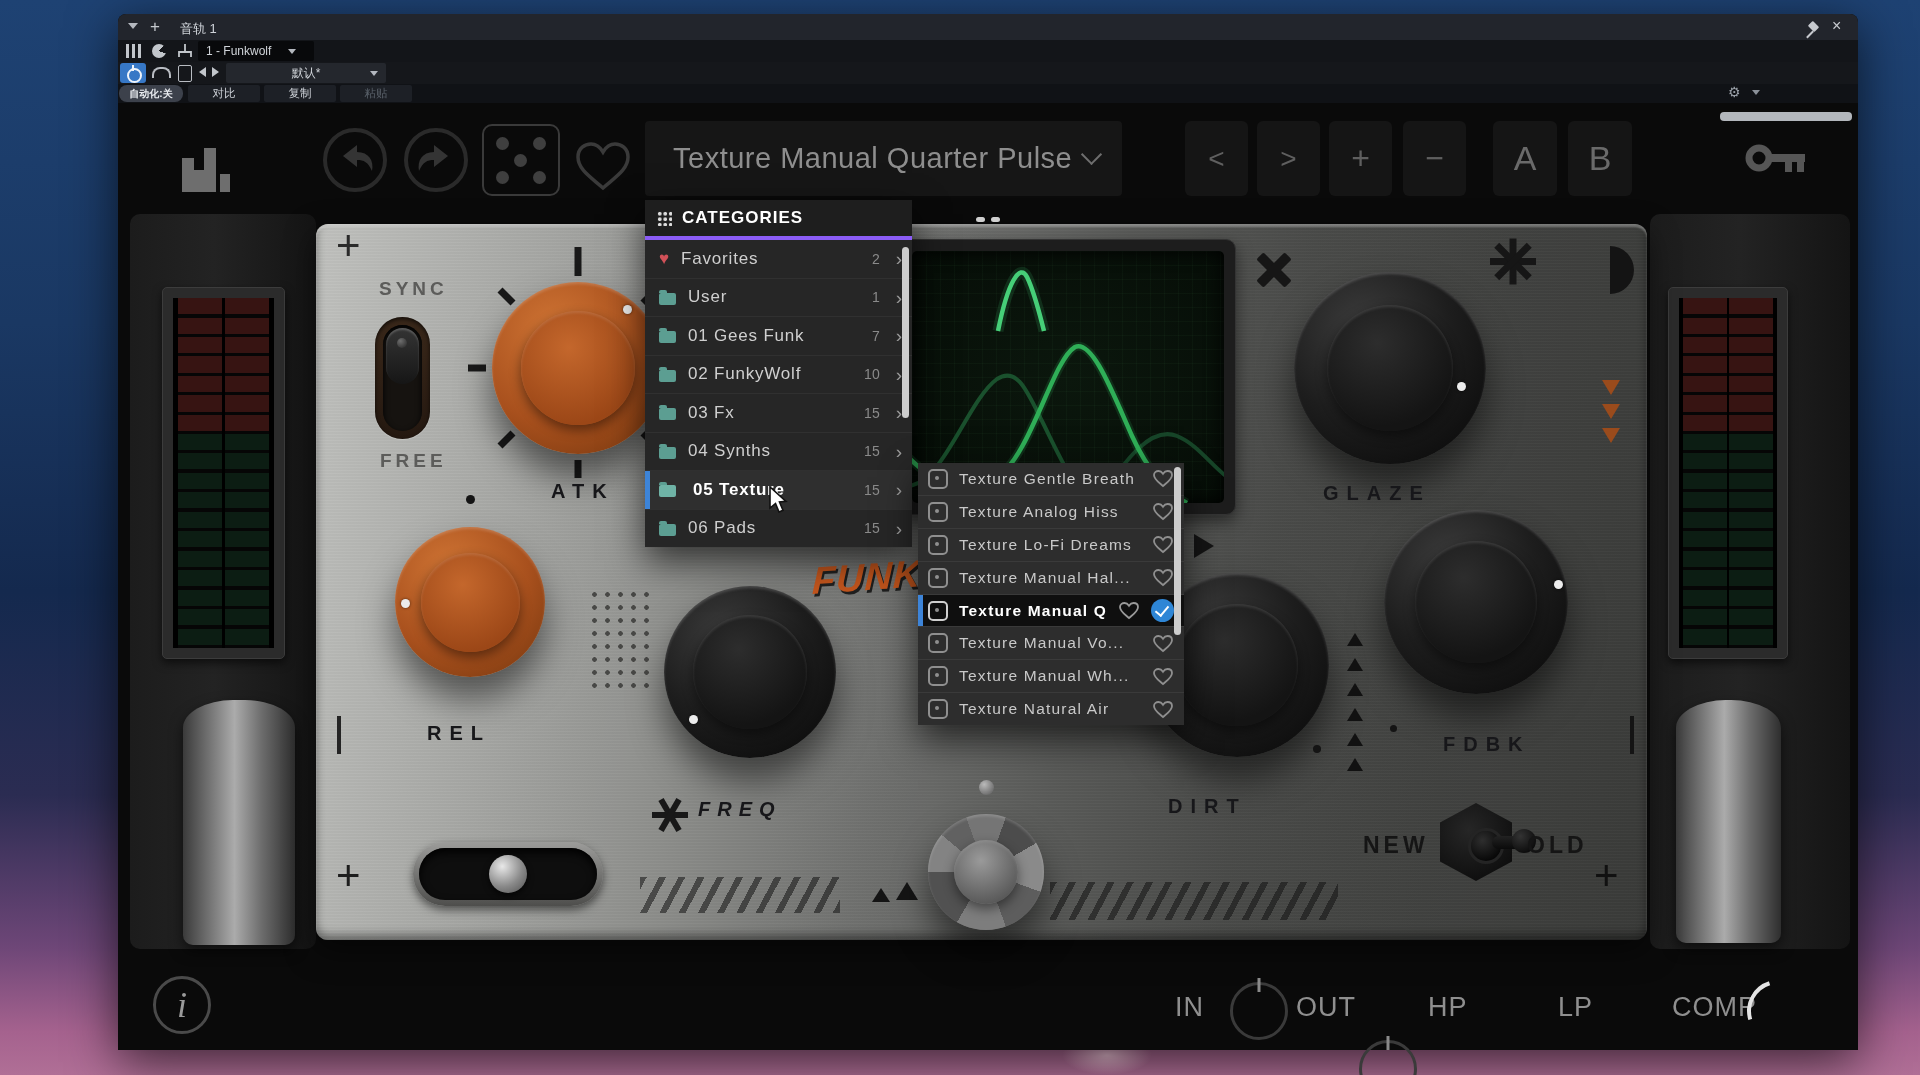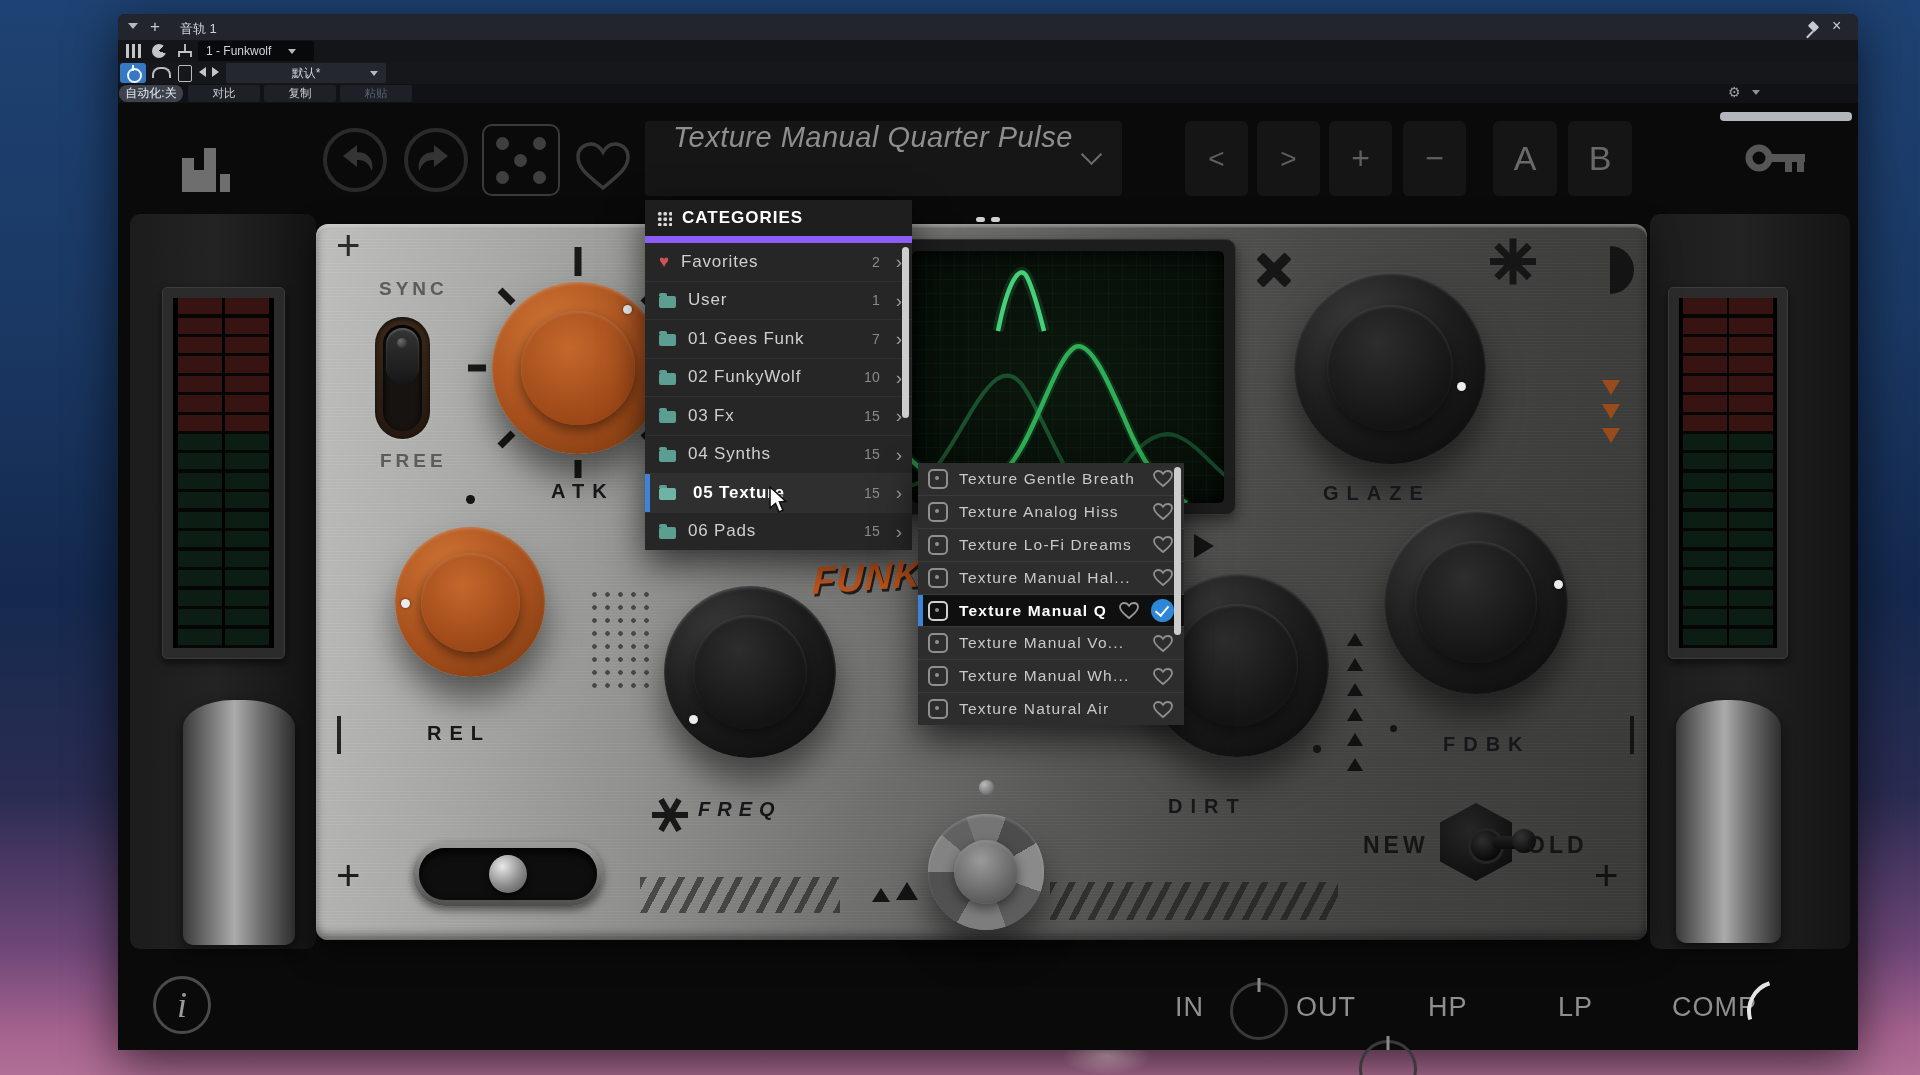--- a/index.html
+++ b/index.html
@@ -13,37 +13,37 @@
   .titlebar{left:118px;top:14px;width:1740px;height:26px;background:#22252c;border-radius:8px 8px 0 0;}
   .row2{left:118px;top:40px;width:1740px;height:22px;background:#131519;}
   .row3{left:118px;top:62px;width:1740px;height:22px;background:#15171b;}
   .row4{left:118px;top:84px;width:1740px;height:19px;background:#101216;}
   .ctext{color:#ced2d8;font-size:13px;}
   .tri-d{width:0;height:0;border-left:5px solid transparent;border-right:5px solid transparent;border-top:6px solid #b4b8bf;}
   .tri-l{width:0;height:0;border-top:5px solid transparent;border-bottom:5px solid transparent;border-right:7px solid #c2c6cb;}
   .tri-r{width:0;height:0;border-top:5px solid transparent;border-bottom:5px solid transparent;border-left:7px solid #c2c6cb;}
   .chromebox{background:#08090b;border-radius:2px;color:#d0d4d9;font-size:12px;display:flex;align-items:center;padding:0 8px;gap:8px;}
   .combo{background:#24272d;border-radius:2px;color:#d0d4d9;font-size:12px;display:flex;align-items:center;justify-content:center;}
-  .chip{background:#3c414b;border-radius:8px;color:#e8ebef;font-size:12px;display:flex;align-items:center;justify-content:center;}
+  .chip{background:#3c414b;border-radius:8px;color:#e8ebef;font-size:10px;display:flex;align-items:center;justify-content:center;font-weight:bold;}
   .tile{background:#1d2026;border-radius:2px;color:#ced2d8;font-size:11.5px;display:flex;align-items:center;justify-content:center;}
   .pwr{width:26px;height:20px;background:#3778c6;border-radius:3px;}
   .pwr i{position:absolute;left:7px;top:5px;width:11px;height:11px;border:2px solid #eef4fb;border-radius:50%;}
   .pwr b{position:absolute;left:12px;top:2px;width:2px;height:6px;background:#eef4fb;}
   .colsicon{width:15px;height:14px;background:repeating-linear-gradient(90deg,#c2c6cb 0 3px,transparent 3px 6px);}
   .pieicon{width:14px;height:14px;border-radius:50%;background:conic-gradient(from 40deg,transparent 0 70deg,#c2c6cb 70deg 360deg);}
   .docicon{width:12px;height:15px;border:1.5px solid #b8bcc2;border-radius:2px;}
   .arcicon{width:15px;height:9px;border:2.5px solid #b8bcc2;border-bottom:none;border-radius:8px 8px 0 0;}
   .pinhead{width:9px;height:7px;background:#c6c9ce;border-radius:1px;transform:rotate(45deg);}
   .pinneedle{width:2px;height:9px;background:#c6c9ce;transform:rotate(45deg);}
   .lightstrip{background:#b3b7bc;border-radius:4px;}
 
   
   .plugbg{left:118px;top:103px;width:1740px;height:947px;background:#0a0a0a;}
   .hbtn{background:#151515;border-radius:6px;color:#5f5f5f;display:flex;align-items:center;justify-content:center;}
-  .presetbar{background:#161616;border-radius:4px;display:flex;align-items:flex-start;font-style:italic;}
+  .presetbar{background:#161616;border-radius:4px;display:flex;align-items:center;}
   .presetname{color:#8e8e8e;font-size:29px;letter-spacing:.5px;padding-left:28px;}
   .chevdn{width:13px;height:13px;border-right:2.5px solid #6e6e6e;border-bottom:2.5px solid #6e6e6e;transform:rotate(45deg);}
   .circbtn{width:64px;height:64px;border-radius:50%;border:4px solid #2a2a2a;box-sizing:border-box;}
   .dicebox{width:78px;height:72px;border:2.5px solid #3a3a3a;border-radius:10px;box-sizing:border-box;}
   .dicedot{width:13px;height:13px;border-radius:50%;background:#3f3f3f;}
 
   
   .panel{left:316px;top:224px;width:1331px;height:716px;border-radius:12px;
     background:linear-gradient(98deg,#c1c2bf 0%,#a7a8a5 16%,#8e8f8c 30%,#717270 44%,#5a5b59 57%,#4a4b49 70%,#414240 84%,#3a3b39 100%);
     box-shadow:inset 0 3px 2px rgba(255,255,255,.3),inset 0 -5px 10px rgba(0,0,0,.45),0 10px 30px rgba(0,0,0,.5);}
@@ -104,21 +104,21 @@
   .meterbez{background:#2b2b2b;border-radius:5px;border:1px solid #3c3c3c;box-shadow:0 4px 10px rgba(0,0,0,.6);}
   .meterin{position:absolute;left:10px;top:10px;right:10px;bottom:10px;background:#000;}
   .mcol{position:absolute;top:0;bottom:0;width:44px;}
   .mred{position:absolute;left:0;right:0;top:0;height:136px;background:repeating-linear-gradient(180deg,#371412 0 16px,#060606 16px 19.5px);}
   .mgrn{position:absolute;left:0;right:0;top:136px;bottom:0;background:repeating-linear-gradient(180deg,#0c1d13 0 16px,#060606 16px 19.5px);}
   .foot{background:linear-gradient(90deg,#3a3a3a,#7e7e7e 28%,#ababab 46%,#6d6d6d 70%,#2e2e2e);border-radius:50px 50px 10px 10px / 28px 28px 10px 10px;box-shadow:0 6px 14px rgba(0,0,0,.6);}
   .tower{background:linear-gradient(90deg,#1c1c1c,#232323 45%,#141414);border-radius:10px;}
 
   
   .catpanel{left:645px;top:200px;width:267px;background:#262626;box-shadow:0 14px 34px rgba(0,0,0,.65);z-index:30;}
-  .cathdr{height:36px;background:#1e1e1e;display:flex;align-items:center;gap:10px;padding:0 12px;border-bottom:7px solid #8b5cf6;}
+  .cathdr{height:36px;background:#1e1e1e;display:flex;align-items:center;gap:10px;padding:0 12px;border-bottom:4px solid #8b5cf6;}
   .cathdr .t{color:#fff;font-weight:bold;font-size:17px;letter-spacing:1px;}
   .gridicon{width:15px;height:15px;background-image:radial-gradient(#dcdcdc 1.7px,transparent 2.1px);background-size:5.5px 5.5px;}
   .catrow{height:37.5px;display:flex;align-items:center;padding:0 10px 0 14px;gap:12px;border-bottom:1px solid #303030;position:relative;}
   .catrow .lbl{color:#cfcfcf;font-size:17px;letter-spacing:.8px;flex:1;}
   .catrow .cnt{color:#8a8a8a;font-size:14px;width:24px;text-align:right;}
   .catrow .chev{color:#9a9a9a;font-size:19px;line-height:1;margin-left:4px;}
   .catrow.sel{background:#2f2f2f;}
   .catrow.sel .lbl{color:#fff;font-weight:bold;padding-left:5px;}
   .catrow.sel::before{content:'';position:absolute;left:0;top:0;bottom:0;width:5px;background:#3d84d8;}
   .folder{width:17px;height:12px;background:#5c9e92;border-radius:2px;position:relative;margin-top:3px;}

